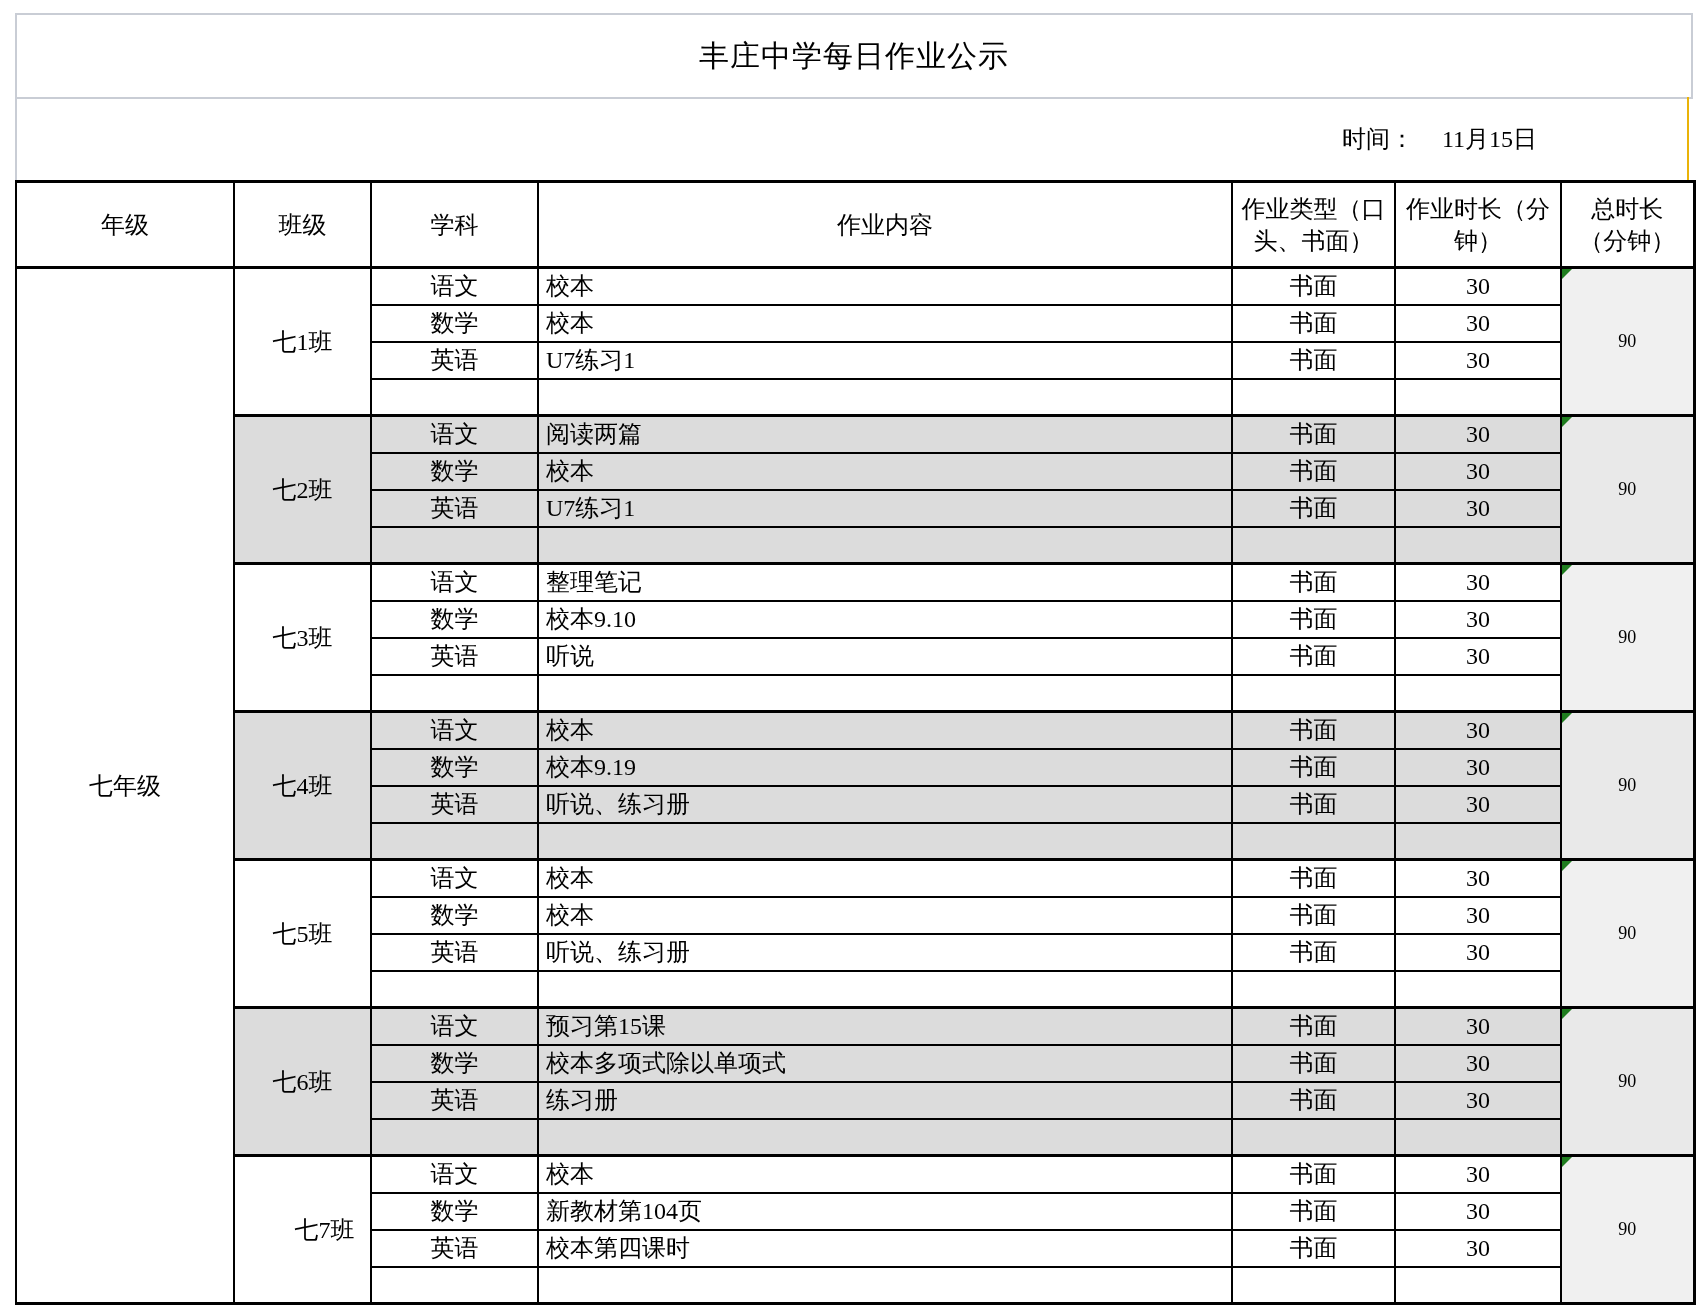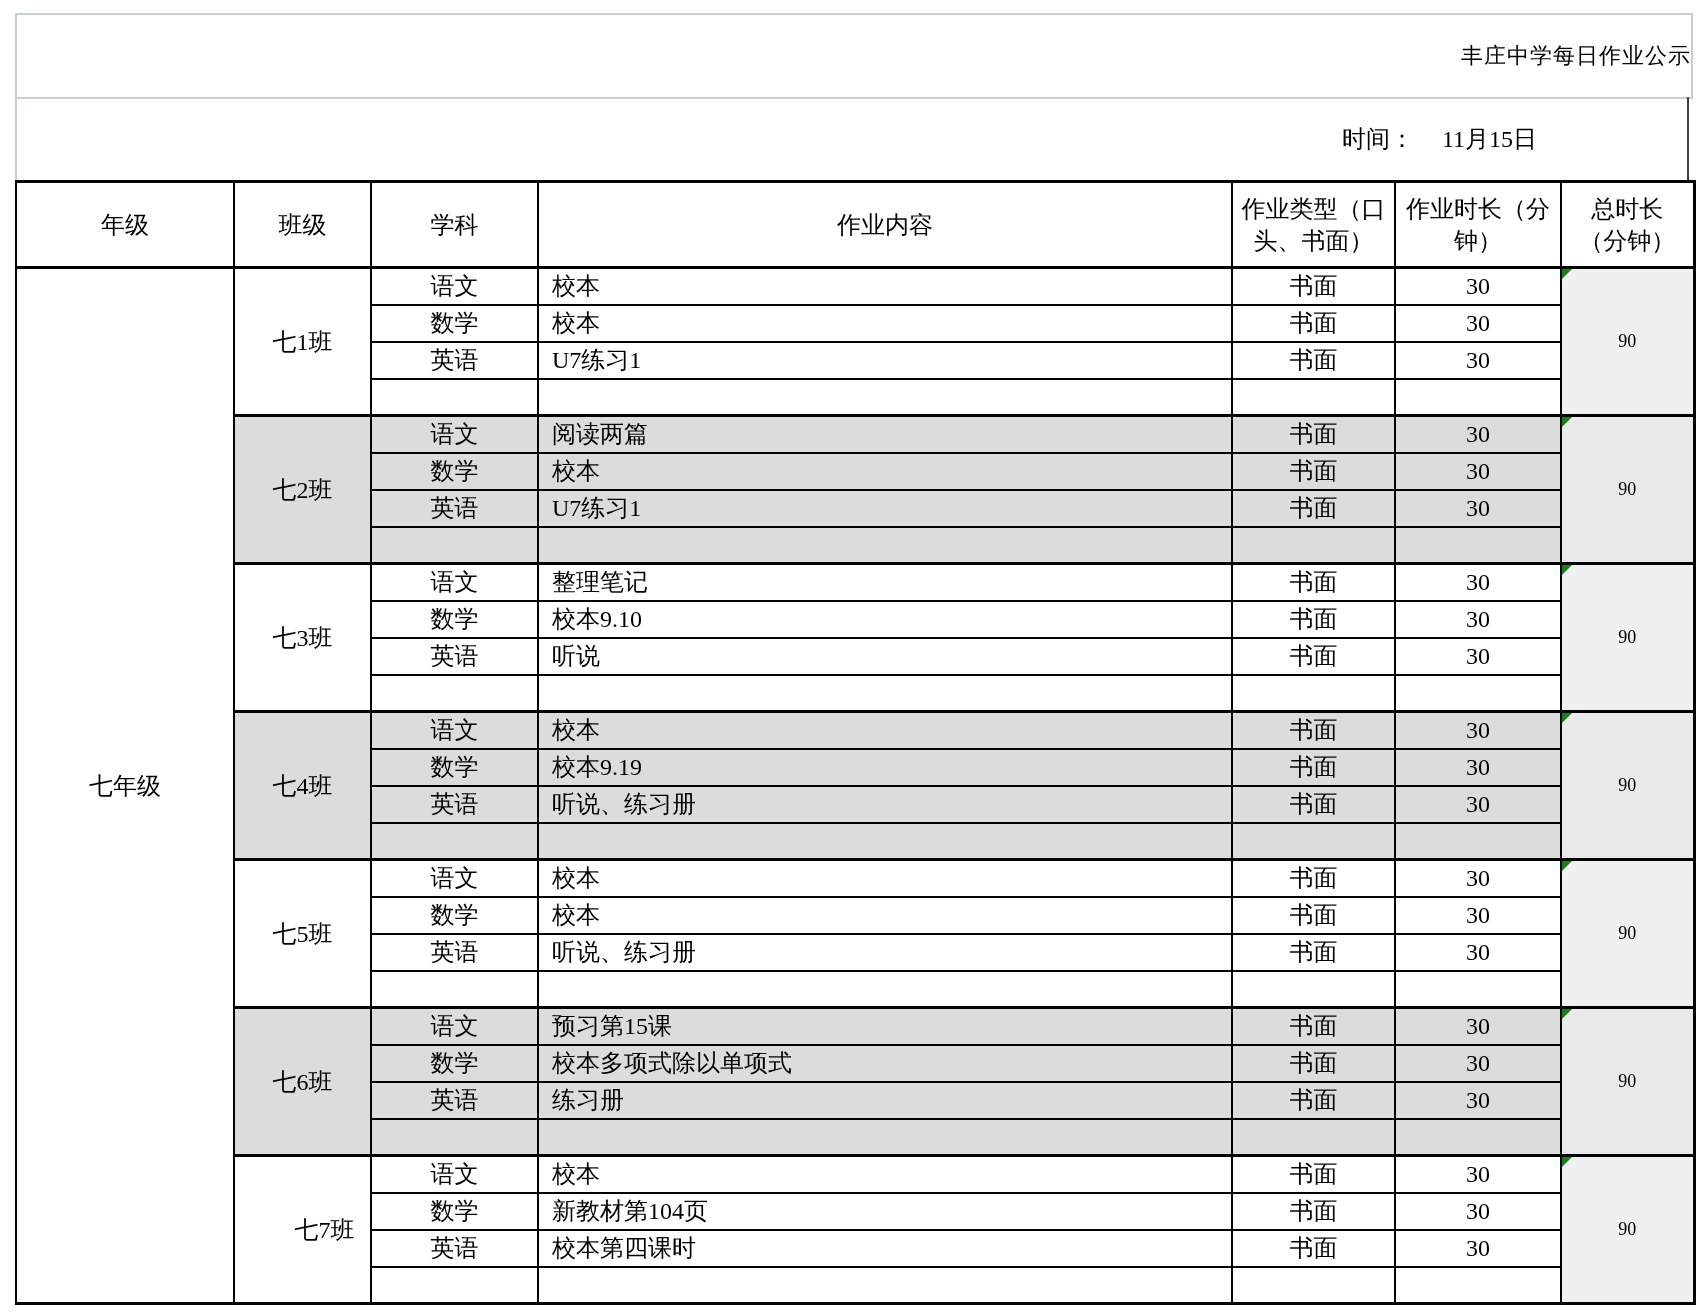--- a/index.html
+++ b/index.html
@@ -7,26 +7,26 @@
     width:1708px;height:1314px;background:#ffffff;position:relative;
     font-family:"Liberation Serif","DejaVu Serif",serif;color:#000;
     -webkit-font-smoothing:antialiased;
   }
   .sheet{position:absolute;inset:0;}
 
   
   .title-bar{
     position:absolute;left:15px;top:13px;width:1674px;height:82px;
     border:2px solid #c9cdd5;
-    display:flex;align-items:center;justify-content:flex-end;
-    font-size:22px;letter-spacing:1px;
+    display:flex;align-items:center;justify-content:center;
+    font-size:30px;letter-spacing:1px;
   }
   .time-bar{
     position:absolute;left:15px;top:97px;width:1674px;height:83px;
-    border-left:2px solid #c9cdd5;border-right:2px solid #404040;
+    border-left:2px solid #c9cdd5;border-right:2px solid #eab308;
     display:flex;align-items:center;justify-content:flex-end;
     padding-right:150px;box-sizing:border-box;font-size:24px;
   }
   .time-bar .gap{display:inline-block;width:28px;}
 
   
   table.main{
     position:absolute;left:15px;top:180px;width:1678px;
     border-collapse:collapse;table-layout:fixed;
   }
@@ -36,21 +36,21 @@
     background:#fff;
   }
   thead tr{height:86px;}
   thead th{border-top:3px solid #000;border-bottom:3px solid #000;padding:0 8px;}
   tbody tr{height:37px;}
   tr.block-start td{border-top:3px solid #000;margin-top:48px;}
   tbody tr.last-block-end td{border-bottom:3px solid #000;}
   td.grade-cell{border-bottom:3px solid #000;border-left:2px solid #000;font-family:Liberation Serif, serif;}
   td.total-cell{border-right:3px solid #000;position:relative;font-size:18px;}
   th.col-total{border-right:3px solid #000;}
-  td.content-cell{text-align:left;padding-left:13px;}
+  td.content-cell{text-align:left;padding-left:7px;}
   tr.shaded td{background:#dcdcdc;}
   tr.shaded td.total-cell{background:#e9e9e9;}
   tr.plain td.total-cell{background:#f0f0f0;}
   td.grade-cell{background:#fff !important;}
   .flag{
     position:absolute;left:0;top:0;width:0;height:0;
     border-top:10px solid #1f7d1f;border-right:10px solid transparent;
   }
 </style>
 </head>

